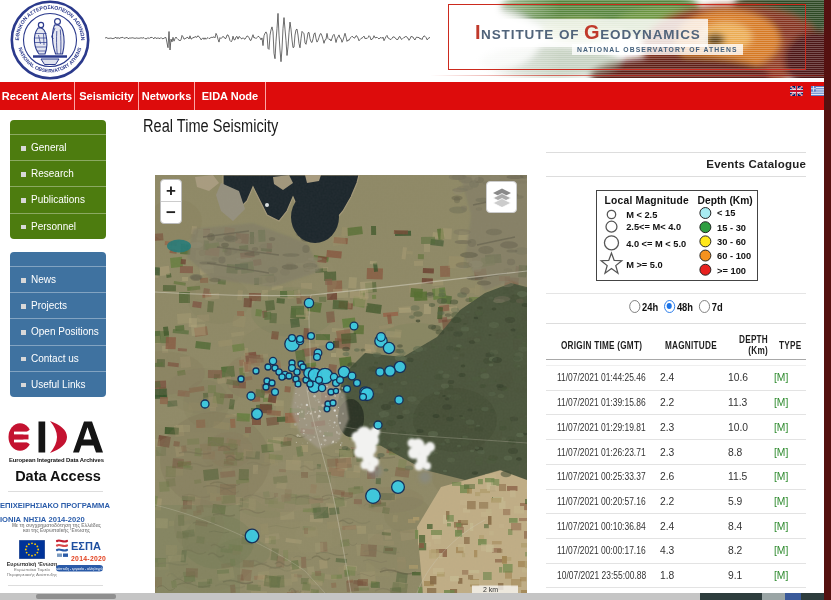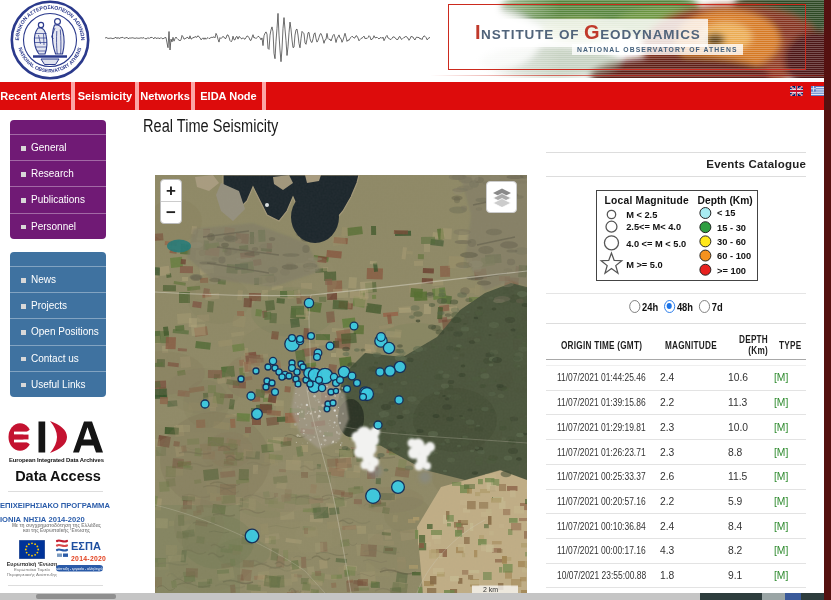--- a/index.html
+++ b/index.html
@@ -9,24 +9,24 @@
 #hero-streaks{position:absolute;left:0;top:0;width:394px;height:78px;
  background:repeating-linear-gradient(180deg,rgba(255,255,255,0.28) 0 1px,rgba(255,255,255,0.04) 1px 2px);}
 #hero-border{position:absolute;left:18px;top:4px;width:358px;height:66px;border:1px solid #cc2a1e}
 #hero-title{position:absolute;left:38px;top:19px;background:rgba(255,255,255,0.82);padding:2px 7px 3px 7px;
  font-weight:bold;font-size:13.5px;letter-spacing:0.9px;color:#51647b;white-space:nowrap}
 #hero-title .cap{font-size:20px;color:#c0392b;letter-spacing:0.5px}
 #hero-sub{position:absolute;left:142px;top:44px;background:rgba(255,255,255,0.78);padding:2px 5px;
  font-weight:bold;font-size:6.8px;letter-spacing:1.1px;color:#44607c;white-space:nowrap}
 #trace{position:absolute;left:105px;top:0}
 #nav{position:absolute;left:0;top:82px;width:824px;height:28px;background:#dd0c0c;display:flex;align-items:stretch}
-#nav .it{color:#fff;font-size:11px;font-weight:bold;display:flex;align-items:center;justify-content:center;border-right:4px solid #fca5a5}
+#nav .it{color:#fff;font-size:11px;font-weight:bold;display:flex;align-items:center;justify-content:center;border-right:1px solid #fca5a5}
 #nav .active{background:#7b0b0b;border-right:none}
 #sidebox1,#sidebox2{position:absolute;left:10px;width:96px;border-radius:4px;color:#fff;font-size:10px}
-#sidebox1{top:120px;height:118.5px;background:#701a75}
+#sidebox1{top:120px;height:118.5px;background:#4d7c0f}
 #sidebox2{top:252px;height:145px;background:#3f72a0}
 .sideitem{position:relative;height:26.2px;line-height:26.2px;padding-left:21px;border-top:1px solid rgba(255,255,255,0.35)}
 .sideitem::before{content:"";position:absolute;left:11px;top:11px;width:4.5px;height:4.5px;background:#d8d8d8}
 .sidehead{height:14px}
 #dataaccess{position:absolute;left:0px;top:468px;width:116px;text-align:center;font-size:14.5px;font-weight:bold;color:#111}
 .hr{position:absolute;background:#ddd;height:1px}
 #progname{position:absolute;left:0;top:499px;width:113px;color:#2a5caa;font-weight:bold;font-size:7.6px;line-height:14px}
 #cofund{position:absolute;left:0;top:523px;width:113px;text-align:center;color:#8a8a8a;font-weight:bold;font-size:4.8px;line-height:5px}
 #euname{position:absolute;left:0;top:561px;width:64px;text-align:center;color:#333;font-weight:bold;font-size:5.4px}
 #eusub{position:absolute;left:0;top:568px;width:64px;text-align:center;color:#777;font-size:4.4px;line-height:4.8px}

